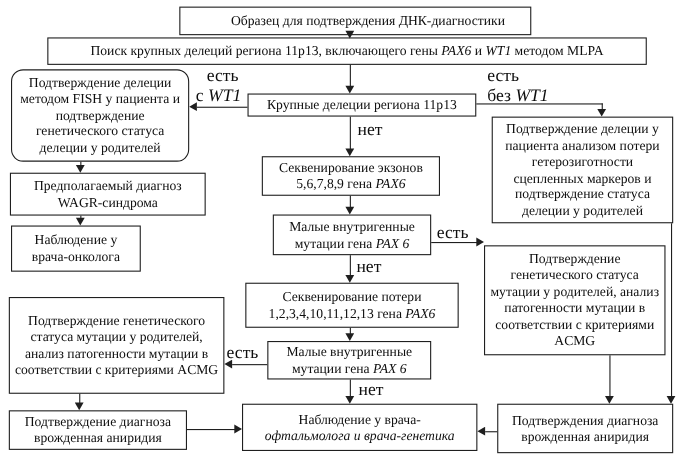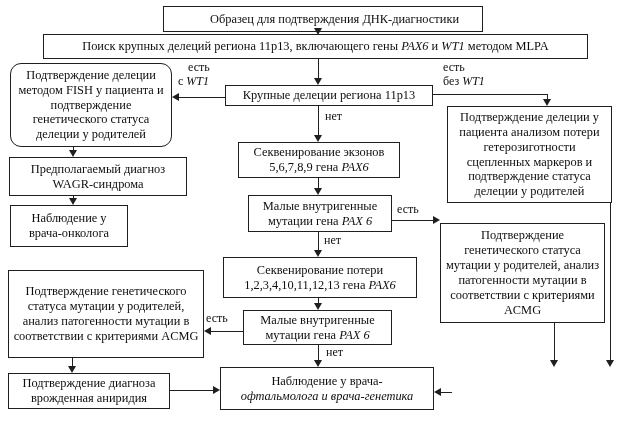--- a/index.html
+++ b/index.html
@@ -13,21 +13,21 @@
     border:1px solid var(--line);
     display:flex;align-items:center;justify-content:center;
     text-align:center;font-size:12.4px;line-height:1.2;padding:1px 3px;color:var(--text);
   }
   .nowrap{white-space:nowrap;}
   .line{position:absolute;background:var(--line);}
   .ah{position:absolute;width:0;height:0;}
   .ah-down{border-left:4px solid transparent;border-right:4px solid transparent;border-top:7px solid var(--line);}
   .ah-left{border-top:4px solid transparent;border-bottom:4px solid transparent;border-right:7px solid var(--line);}
   .ah-right{border-top:4px solid transparent;border-bottom:4px solid transparent;border-left:7px solid var(--line);}
-  .lbl{position:absolute;font-size:12px;line-height:1.15;color:var(--text);white-space:nowrap;}
+  .lbl{position:absolute;font-size:16px;line-height:1.15;color:var(--text);white-space:nowrap;}
   i{font-style:italic;}
 </style>
 </head>
 <body>
 
 <div class="stage">
 
   <div class="box nowrap" style="left:163px;top:6px;width:320px;height:26px;padding-left:26px;">
     <span>Образец для подтверждения ДНК-диагностики</span>
   </div>
@@ -84,20 +84,23 @@
     <span>Подтверждение диагноза врожденная аниридия</span>
   </div>
 
   <div class="box" style="left:220px;top:367px;width:214px;height:43px;">
     <span>
       <span style="display:block;">Наблюдение у врача-</span>
       <span style="display:block;font-style:italic;">офтальмолога и врача-генетика</span>
     </span>
   </div>
 
+  <div class="box" style="left:452px;top:367px;width:160px;height:45px;">
+    <span>Подтверждения диагноза врожденная аниридия</span>
+  </div>
 
   <div class="ah ah-down" style="left:314px;top:28px;"></div>
 
   <div class="line" style="left:318px;top:59px;width:1px;height:20px;"></div>
   <div class="ah ah-down" style="left:314px;top:78px;"></div>
 
   <div class="line" style="left:179px;top:97px;width:46px;height:1px;"></div>
   <div class="ah ah-left" style="left:172px;top:93px;"></div>
 
   <div class="line" style="left:433px;top:94px;width:115px;height:1px;"></div>

